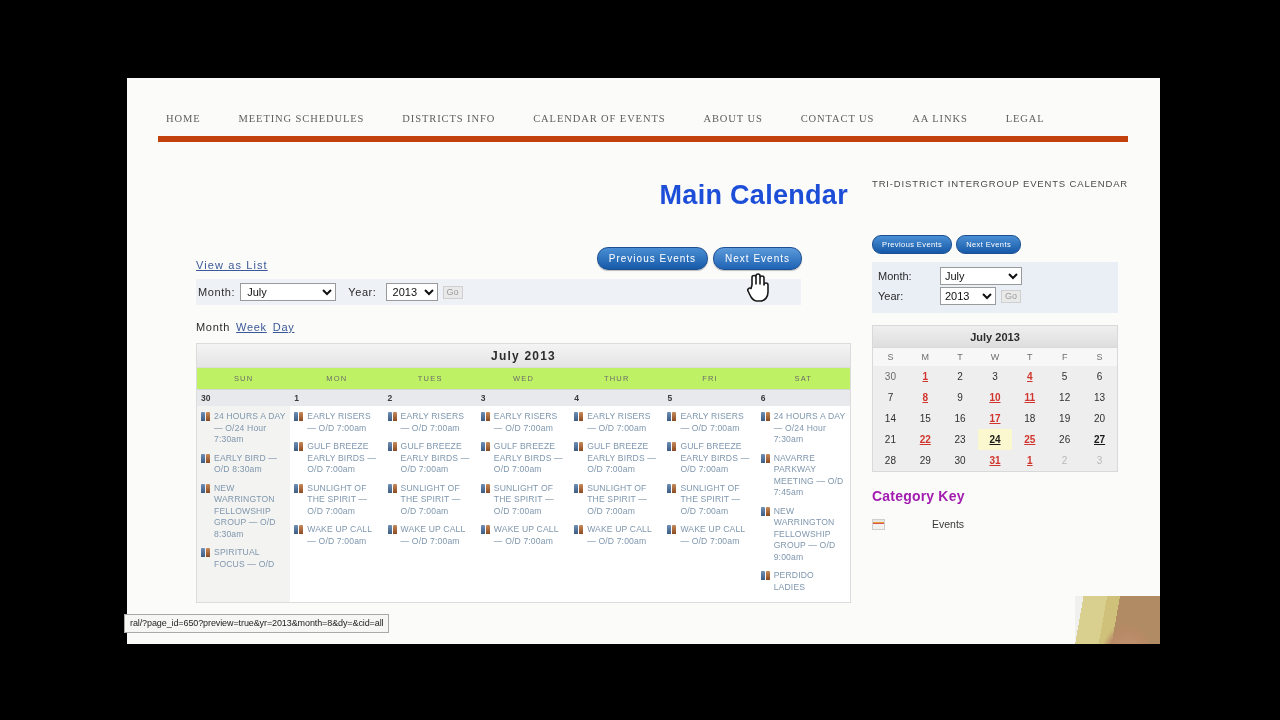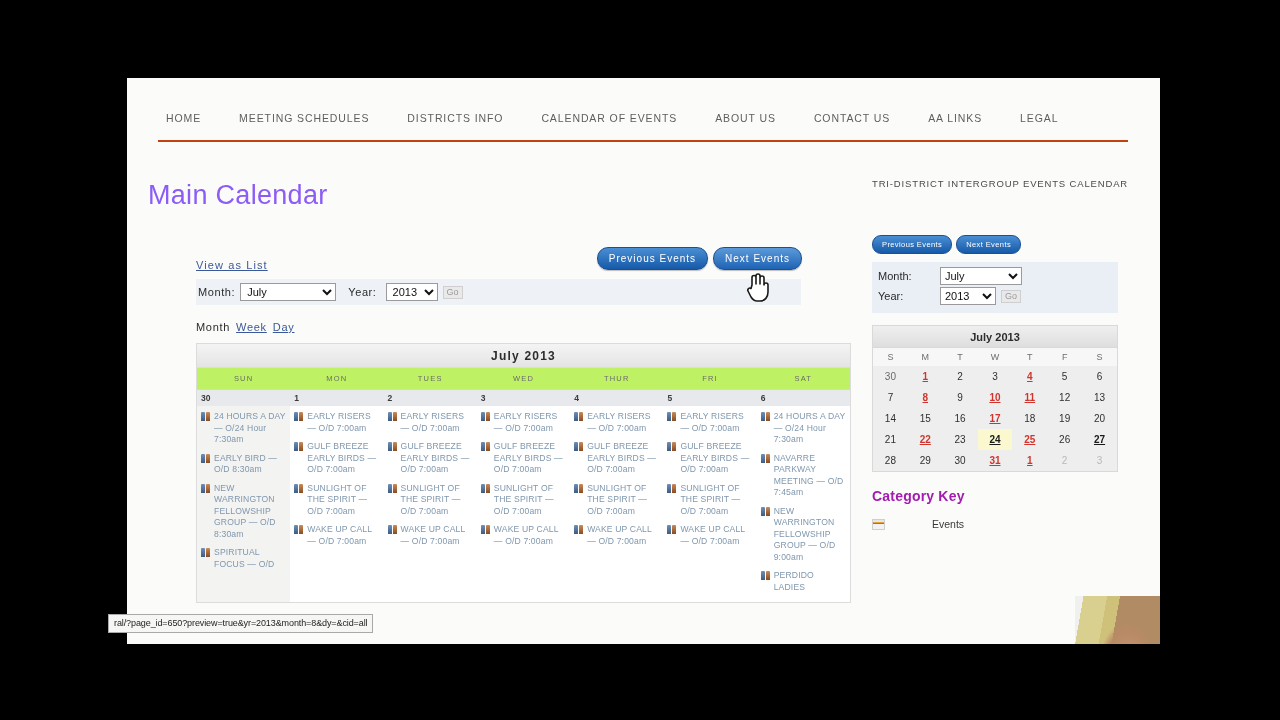--- a/index.html
+++ b/index.html
@@ -15,35 +15,36 @@
   #page {
     position: absolute; left: 127px; top: 78px;
     width: 1033px; height: 566px;
     background: #fbfbfa;
     overflow: hidden;
   }
 
   
   #navbar {
     position: absolute; left: 31px; top: 18px; width: 970px; height: 46px;
-    border-bottom: 2px solid #c2410c;
+    border-bottom: 6px solid #c2410c;
+    font-family: Liberation Serif, serif;
   }
   #navlist { display: flex; align-items: center; height: 44px; padding-left: 8px; }
   .navitem {
     font-size: 10.5px; letter-spacing: .9px; color: #5e5e5c;
     text-transform: uppercase; white-space: nowrap;
     padding: 0 0; margin-right: 38px;
   }
   .navitem:last-child { margin-right: 0; }
 
   
   #main { position: absolute; left: 31px; top: 84px; width: 690px; }
   #page-title {
-    text-align: left; font-size: 27px; color: #8b5cf6;
-    font-weight: 400; letter-spacing: .3px; padding: 18px 0 0 0;
+    text-align: right; font-size: 27px; color: #1d4ed8;
+    font-weight: 700; letter-spacing: .3px; padding: 18px 0 0 0;
     margin-left: -10px;
   }
 
   #cal-controls { position: relative; margin-top: 44px; padding-left: 38px; }
   #view-as-list {
     font-size: 11px; color: #3b5998; text-decoration: underline;
     letter-spacing: 1.1px; font-family: "Liberation Sans", sans-serif;
   }
   #filterbar {
     margin-top: 6px; height: 26px; background: #eef2f7;
@@ -177,21 +178,21 @@
     overflow: hidden;
   }
   #sb-photo::after {
     content:""; position:absolute; left:34%; top:40%; width:14px; height:26px;
     background: radial-gradient(ellipse at center, rgba(90,60,40,.55), rgba(90,60,40,0) 70%);
     border-radius: 50%;
   }
 
   
   #statusbar {
-    position: absolute; left: 108px; top: 614px;
+    position: absolute; left: 124px; top: 614px;
     background: #f6f6f4; border: 1px solid #a9a9a9;
     font-size: 9px; color: #1d1d1d; padding: 3px 5px 4px 5px;
     font-family: "Liberation Sans", sans-serif; letter-spacing: -.1px;
     white-space: nowrap;
   }
 
   
   #cursor { position: absolute; left: 745px; top: 272px; width: 24px; height: 30px; }
 </style>
 </head>

